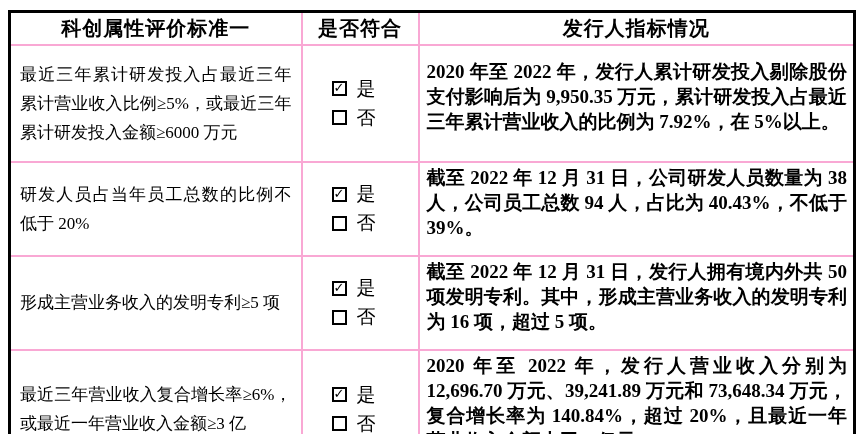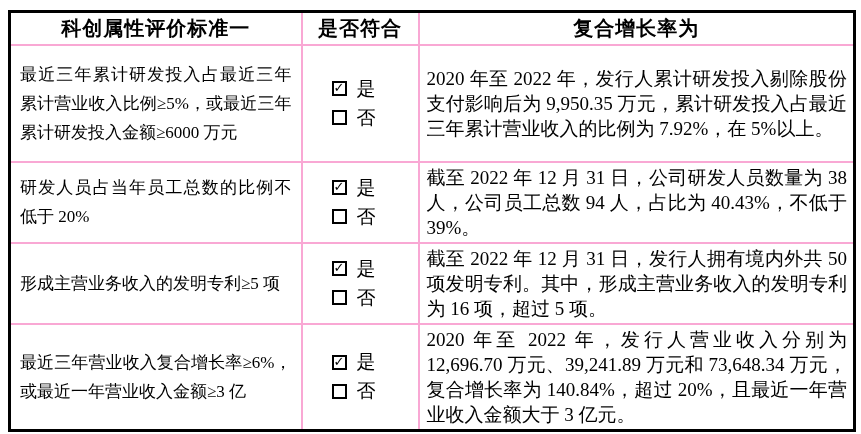--- a/index.html
+++ b/index.html
@@ -39,25 +39,26 @@
   tr.row-3 { height: 74px; }
   tr.row-4 { height: 104px; }
   td.criteria-cell {
     padding: 2px 9px;
     font-size: 17px;
     line-height: 29px;
     text-align: justify;
     vertical-align: middle;
   }
   td.indicator-cell {
-    padding: 2px 6px 2px 7px;
+    padding: 2px 6px 15px 7px;
     font-size: 19px;
     line-height: 25px;
     text-align: justify;
     vertical-align: middle;
+    font-weight: bold;
   }
   td.compliance-cell {
     vertical-align: middle;
   }
   .cb-group {
     display: flex;
     flex-direction: column;
     align-items: flex-start;
     padding-left: 29px;
   }
@@ -90,21 +91,21 @@
 <table class="doc-table">
   <colgroup>
     <col style="width:292px">
     <col style="width:117px">
     <col style="width:436px">
   </colgroup>
   <thead>
     <tr>
       <th>科创属性评价标准一</th>
       <th>是否符合</th>
-      <th>复合增长率为</th>
+      <th>发行人指标情况</th>
     </tr>
   </thead>
   <tbody>
 
     <tr class="row-1">
       <td class="criteria-cell">
         <div>最近三年累计研发投入占最近三年累计营业收入比例≥5%，或最近三年累计研发投入金额≥6000 万元</div>
       </td>
       <td class="compliance-cell">
         <div class="cb-group">

